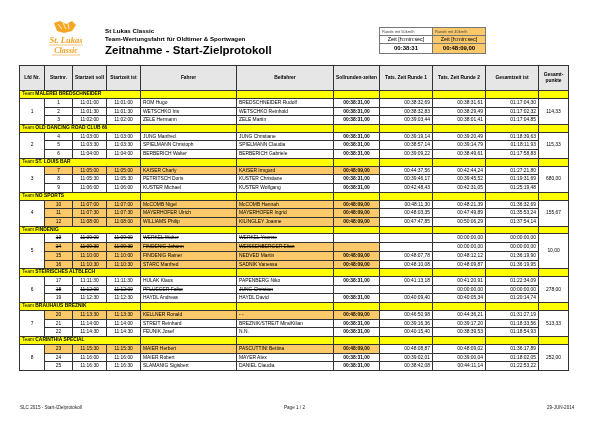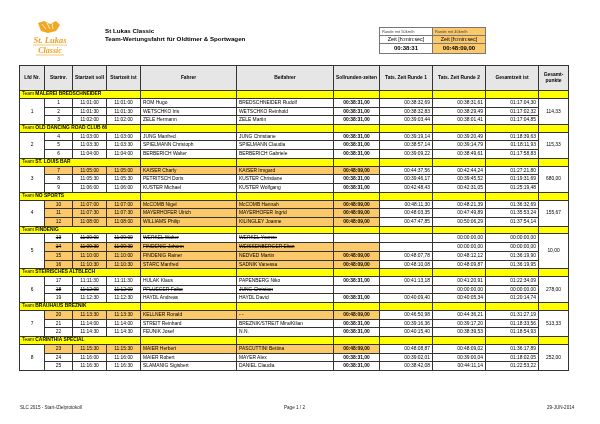--- a/index.html
+++ b/index.html
@@ -1,17 +1,17 @@
 <!DOCTYPE html>
 <html><head>
 <meta charset="utf-8">
 <style>
   html, body { margin:0; padding:0; background:#ffffff; }
   body { width:600px; height:424px; position:relative; overflow:hidden; font-family:"Liberation Sans", sans-serif; color:#000; }
-  .logo { position:absolute; left:26px; top:19px; width:48px; height:38px; }
+  .logo { position:absolute; left:42px; top:19px; width:48px; height:38px; }
   .title-block { position:absolute; left:105px; top:27px; }
   .t1, .t2 { font-size:6.2px; font-weight:bold; line-height:8px; white-space:nowrap; }
   .t3 { font-size:11.5px; font-weight:bold; line-height:14px; white-space:nowrap; margin-top:0px; }
   .speedbox { position:absolute; left:379px; top:27px; border-collapse:collapse; }
   .speedbox td { border:0.7px solid #777; padding:0 2px; font-size:4.8px; height:7px; line-height:7px; width:48px; white-space:nowrap; }
   .speedbox td.lbl { font-size:4px; color:#444; }
   .speedbox td.hd { text-align:center; font-size:5.4px; }
   .speedbox td.val { text-align:center; font-weight:bold; font-size:6px; height:9px; line-height:9px; }
   .speedbox .org { background:#fbc86a; }
   table.main { position:absolute; left:19px; top:65px; border-collapse:collapse; table-layout:fixed; }
@@ -37,20 +37,21 @@
     <text x="24" y="24" text-anchor="middle" font-family="Liberation Serif, serif" font-style="italic" font-weight="bold" font-size="8.5" fill="#f0a020">St. Lukas</text>
     <line x1="7" y1="26" x2="41" y2="26" stroke="#f0a020" stroke-width="0.6"></line>
     <text x="24" y="34" text-anchor="middle" font-family="Liberation Serif, serif" font-style="italic" font-weight="bold" font-size="8" fill="#f0a020">Classic</text>
     <line x1="10" y1="36" x2="38" y2="36" stroke="#f0a020" stroke-width="0.6"></line>
   </svg>
 </div>
 
 <div class="title-block">
   <div class="t1">St Lukas Classic</div>
   <div class="t2">Team-Wertungsfahrt für Oldtimer &amp; Sportwagen</div>
+  <div class="t3">Zeitnahme - Start-Zielprotokoll</div>
 </div>
 
 <table class="speedbox">
   <tbody>
       <tr>
     <td class="lbl">Runde mit 50km/h</td>
     <td class="lbl org">Runde mit 40km/h</td>
   </tr>
   <tr>
     <td class="hd">Zeit [h:min:sec]</td>

